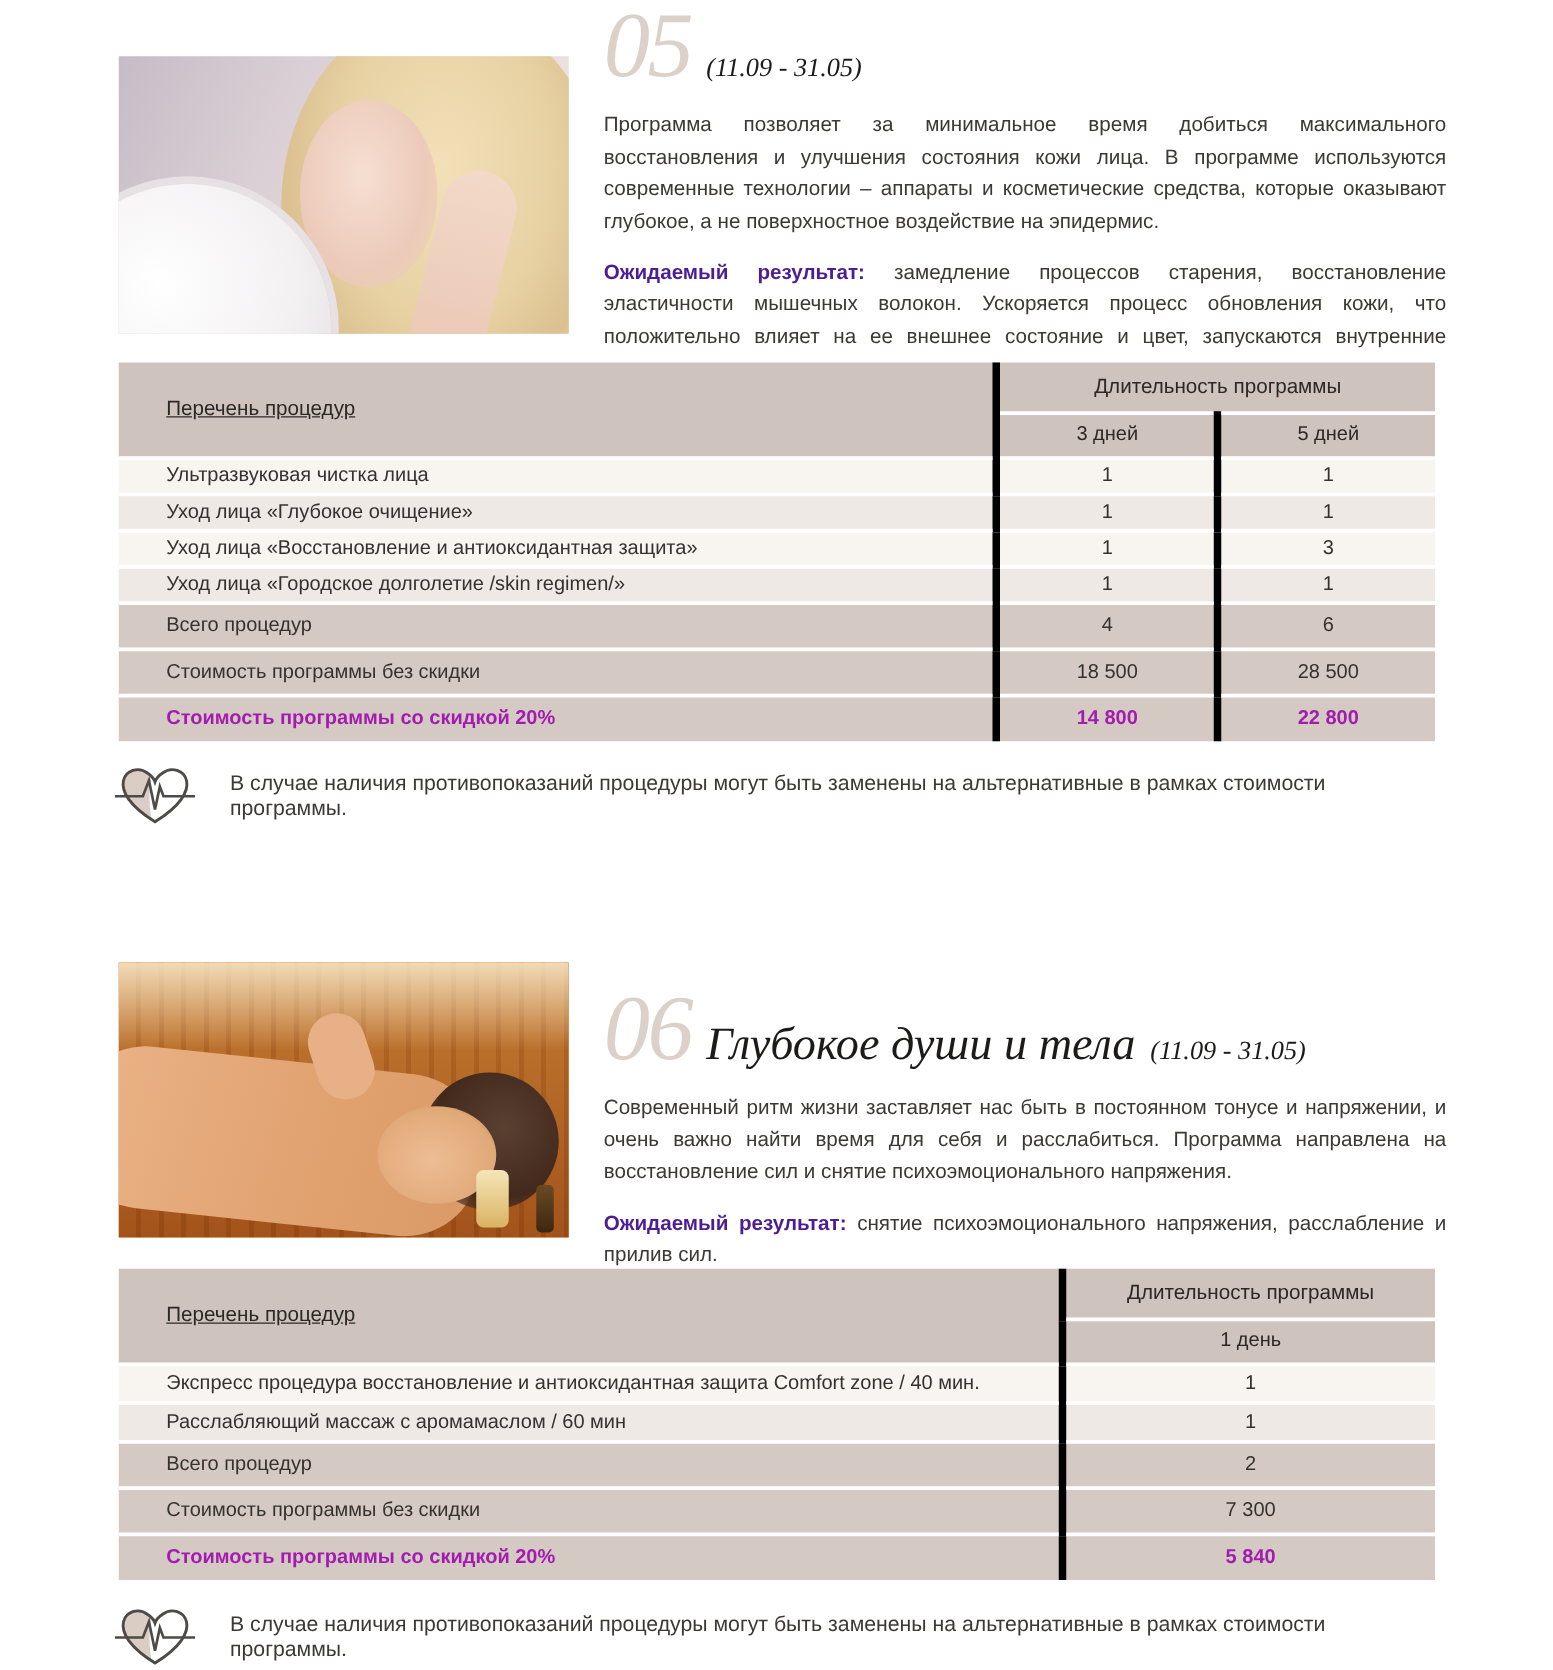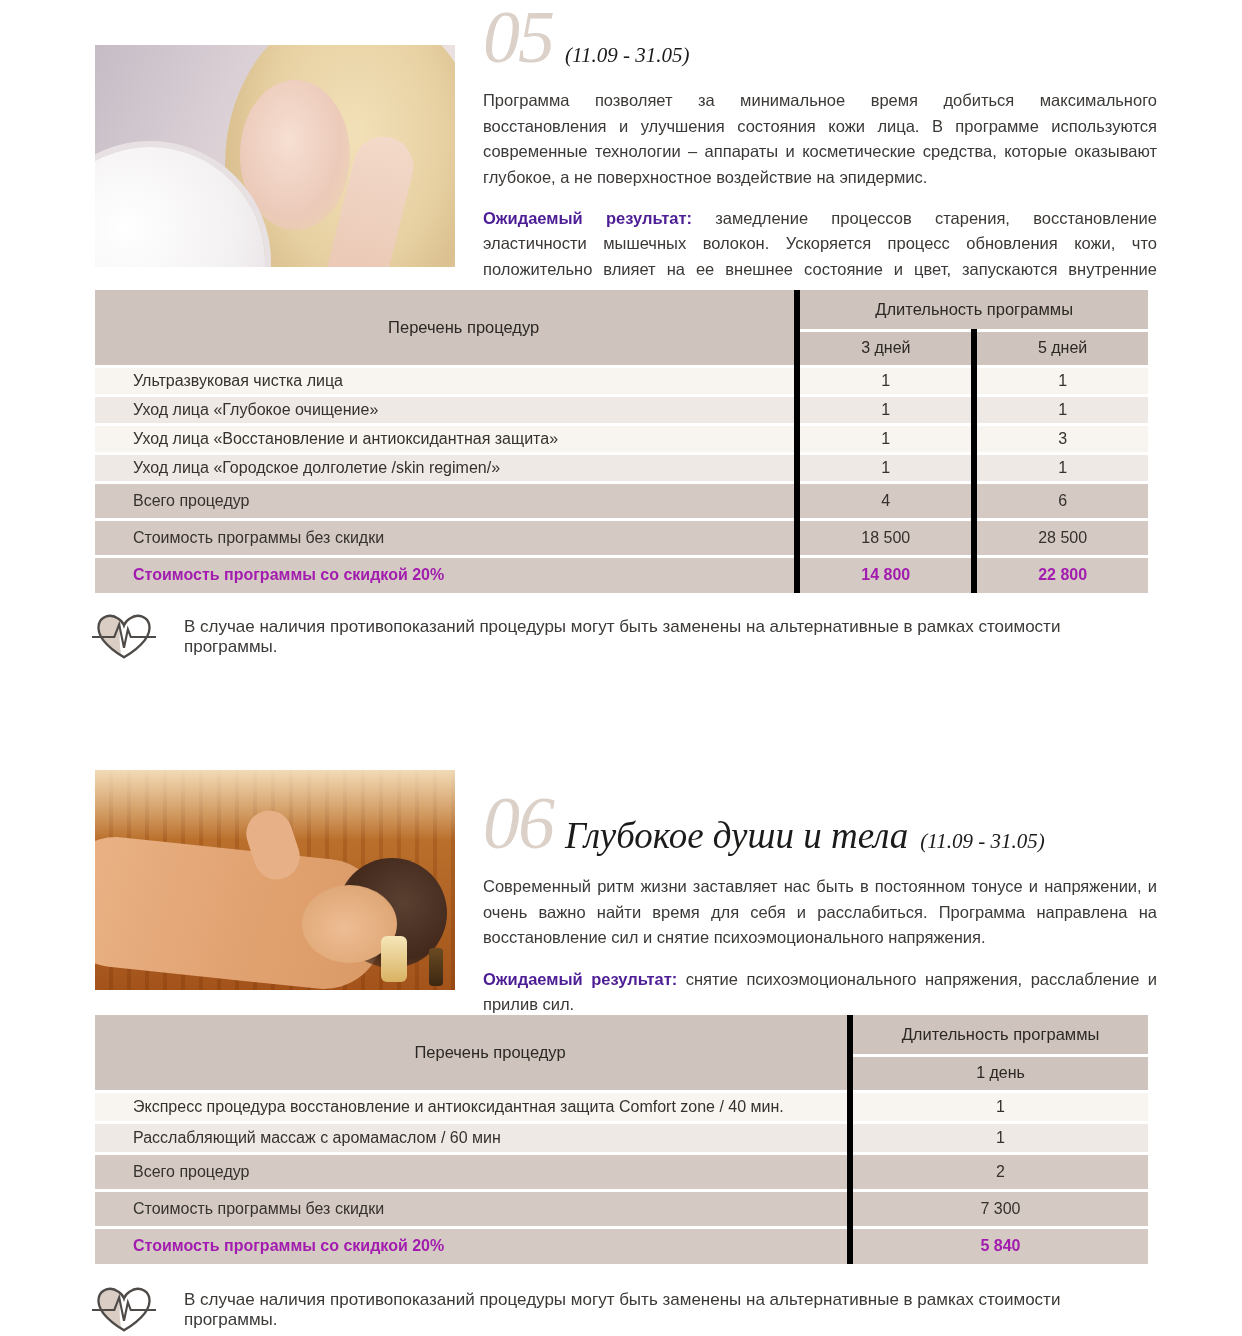--- a/index.html
+++ b/index.html
@@ -49,21 +49,21 @@
   .para { margin-top:16px; font-size:16.5px; line-height:1.54; color:#3b3836; text-align:justify; }
   .para b { color:#4c1d95; }
 
   
   .price-table { position:absolute; left:95px; width:1053px; border-collapse:collapse; table-layout:fixed;
     font-size:16px; color:#35312e; }
   .tbl1 { top:290px; }
   .tbl2 { top:1015px; }
   .price-table th, .price-table td { font-weight:normal; }
   .hdr { background:#cfc4bd; font-weight:bold; color:#2c2825; }
-  .proc-hdr { text-align:center; padding-left:38px; font-size:16.5px; }
+  .proc-hdr { text-align:left; padding-left:38px; font-size:16.5px;text-decoration:underline; }
   .dur-hdr { text-align:center; height:40px; border-bottom:3px solid #fff; font-size:16.5px; }
   .sub-hdr { text-align:center; height:36px; }
   .vsep { border-left:6px solid #000000; }
   .price-table td { border-top:3px solid #fff; }
   .name-cell { text-align:left; padding-left:38px; }
   .val-cell { text-align:center; }
   .r-light { background:#f8f4f0; }
   .r-alt { background:#efe9e5; }
   .r-beige { background:#d5cac3;padding-left:20px; }
   .tbl1 .r-light td, .tbl1 .r-alt td { height:29px; }

